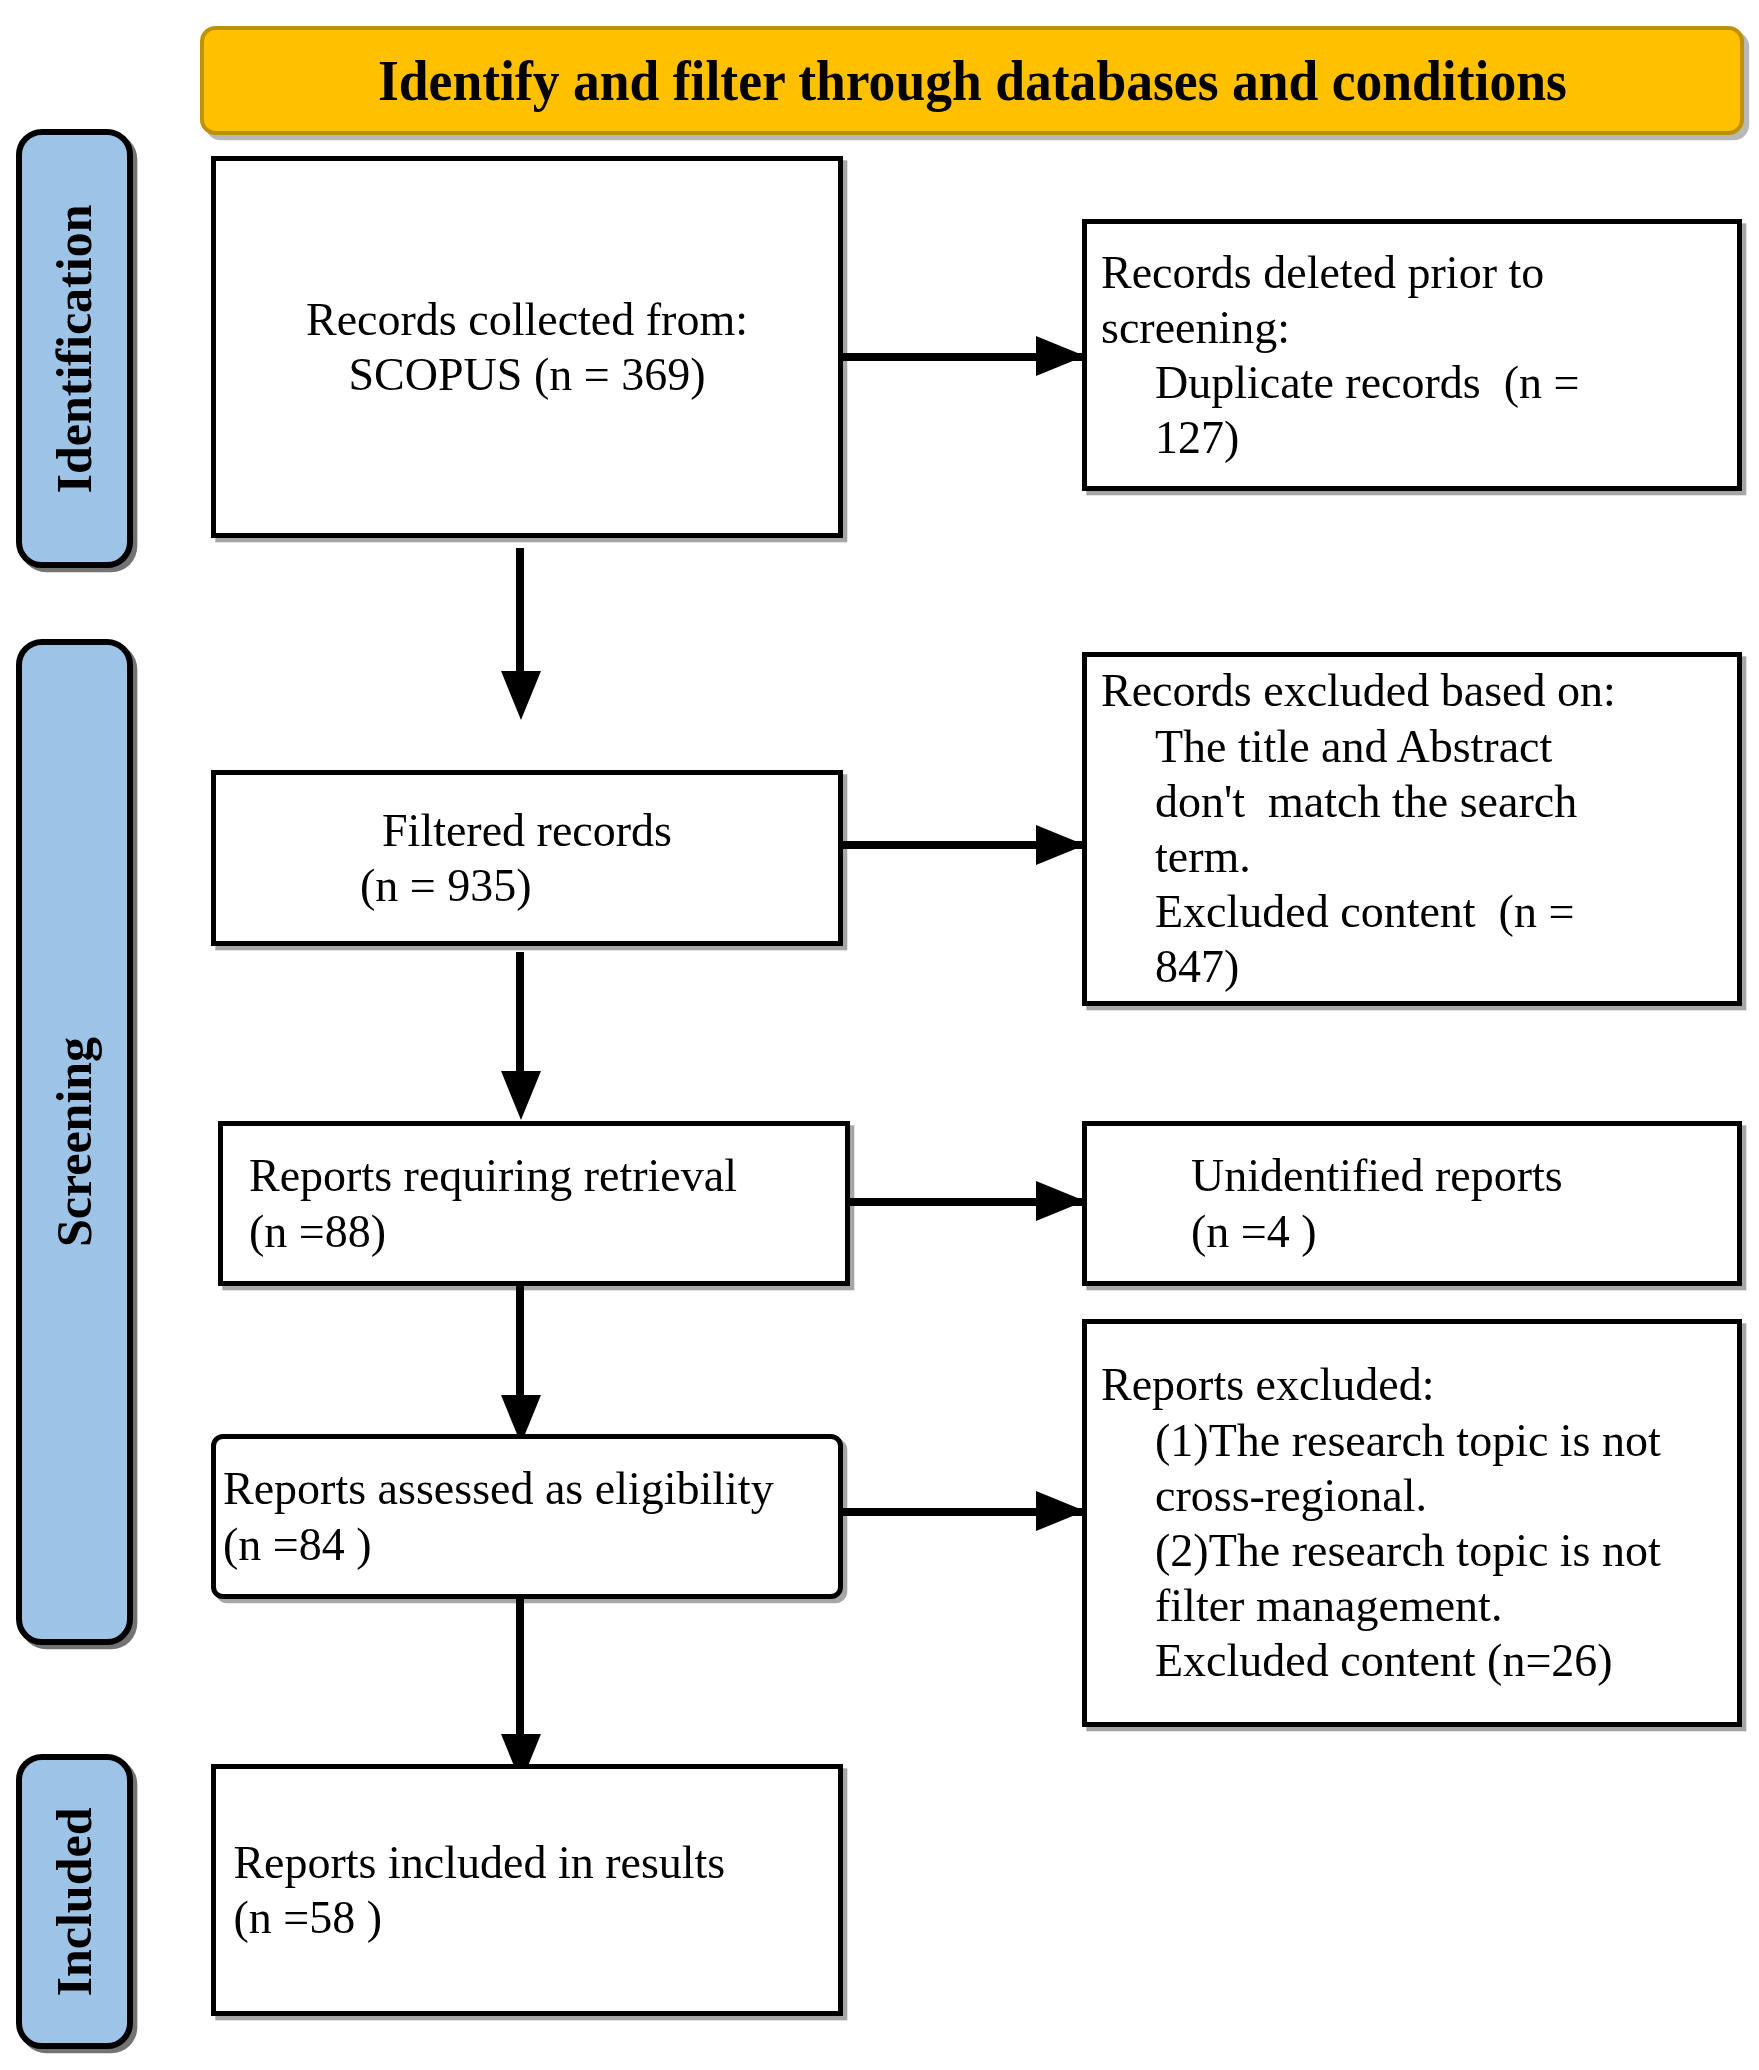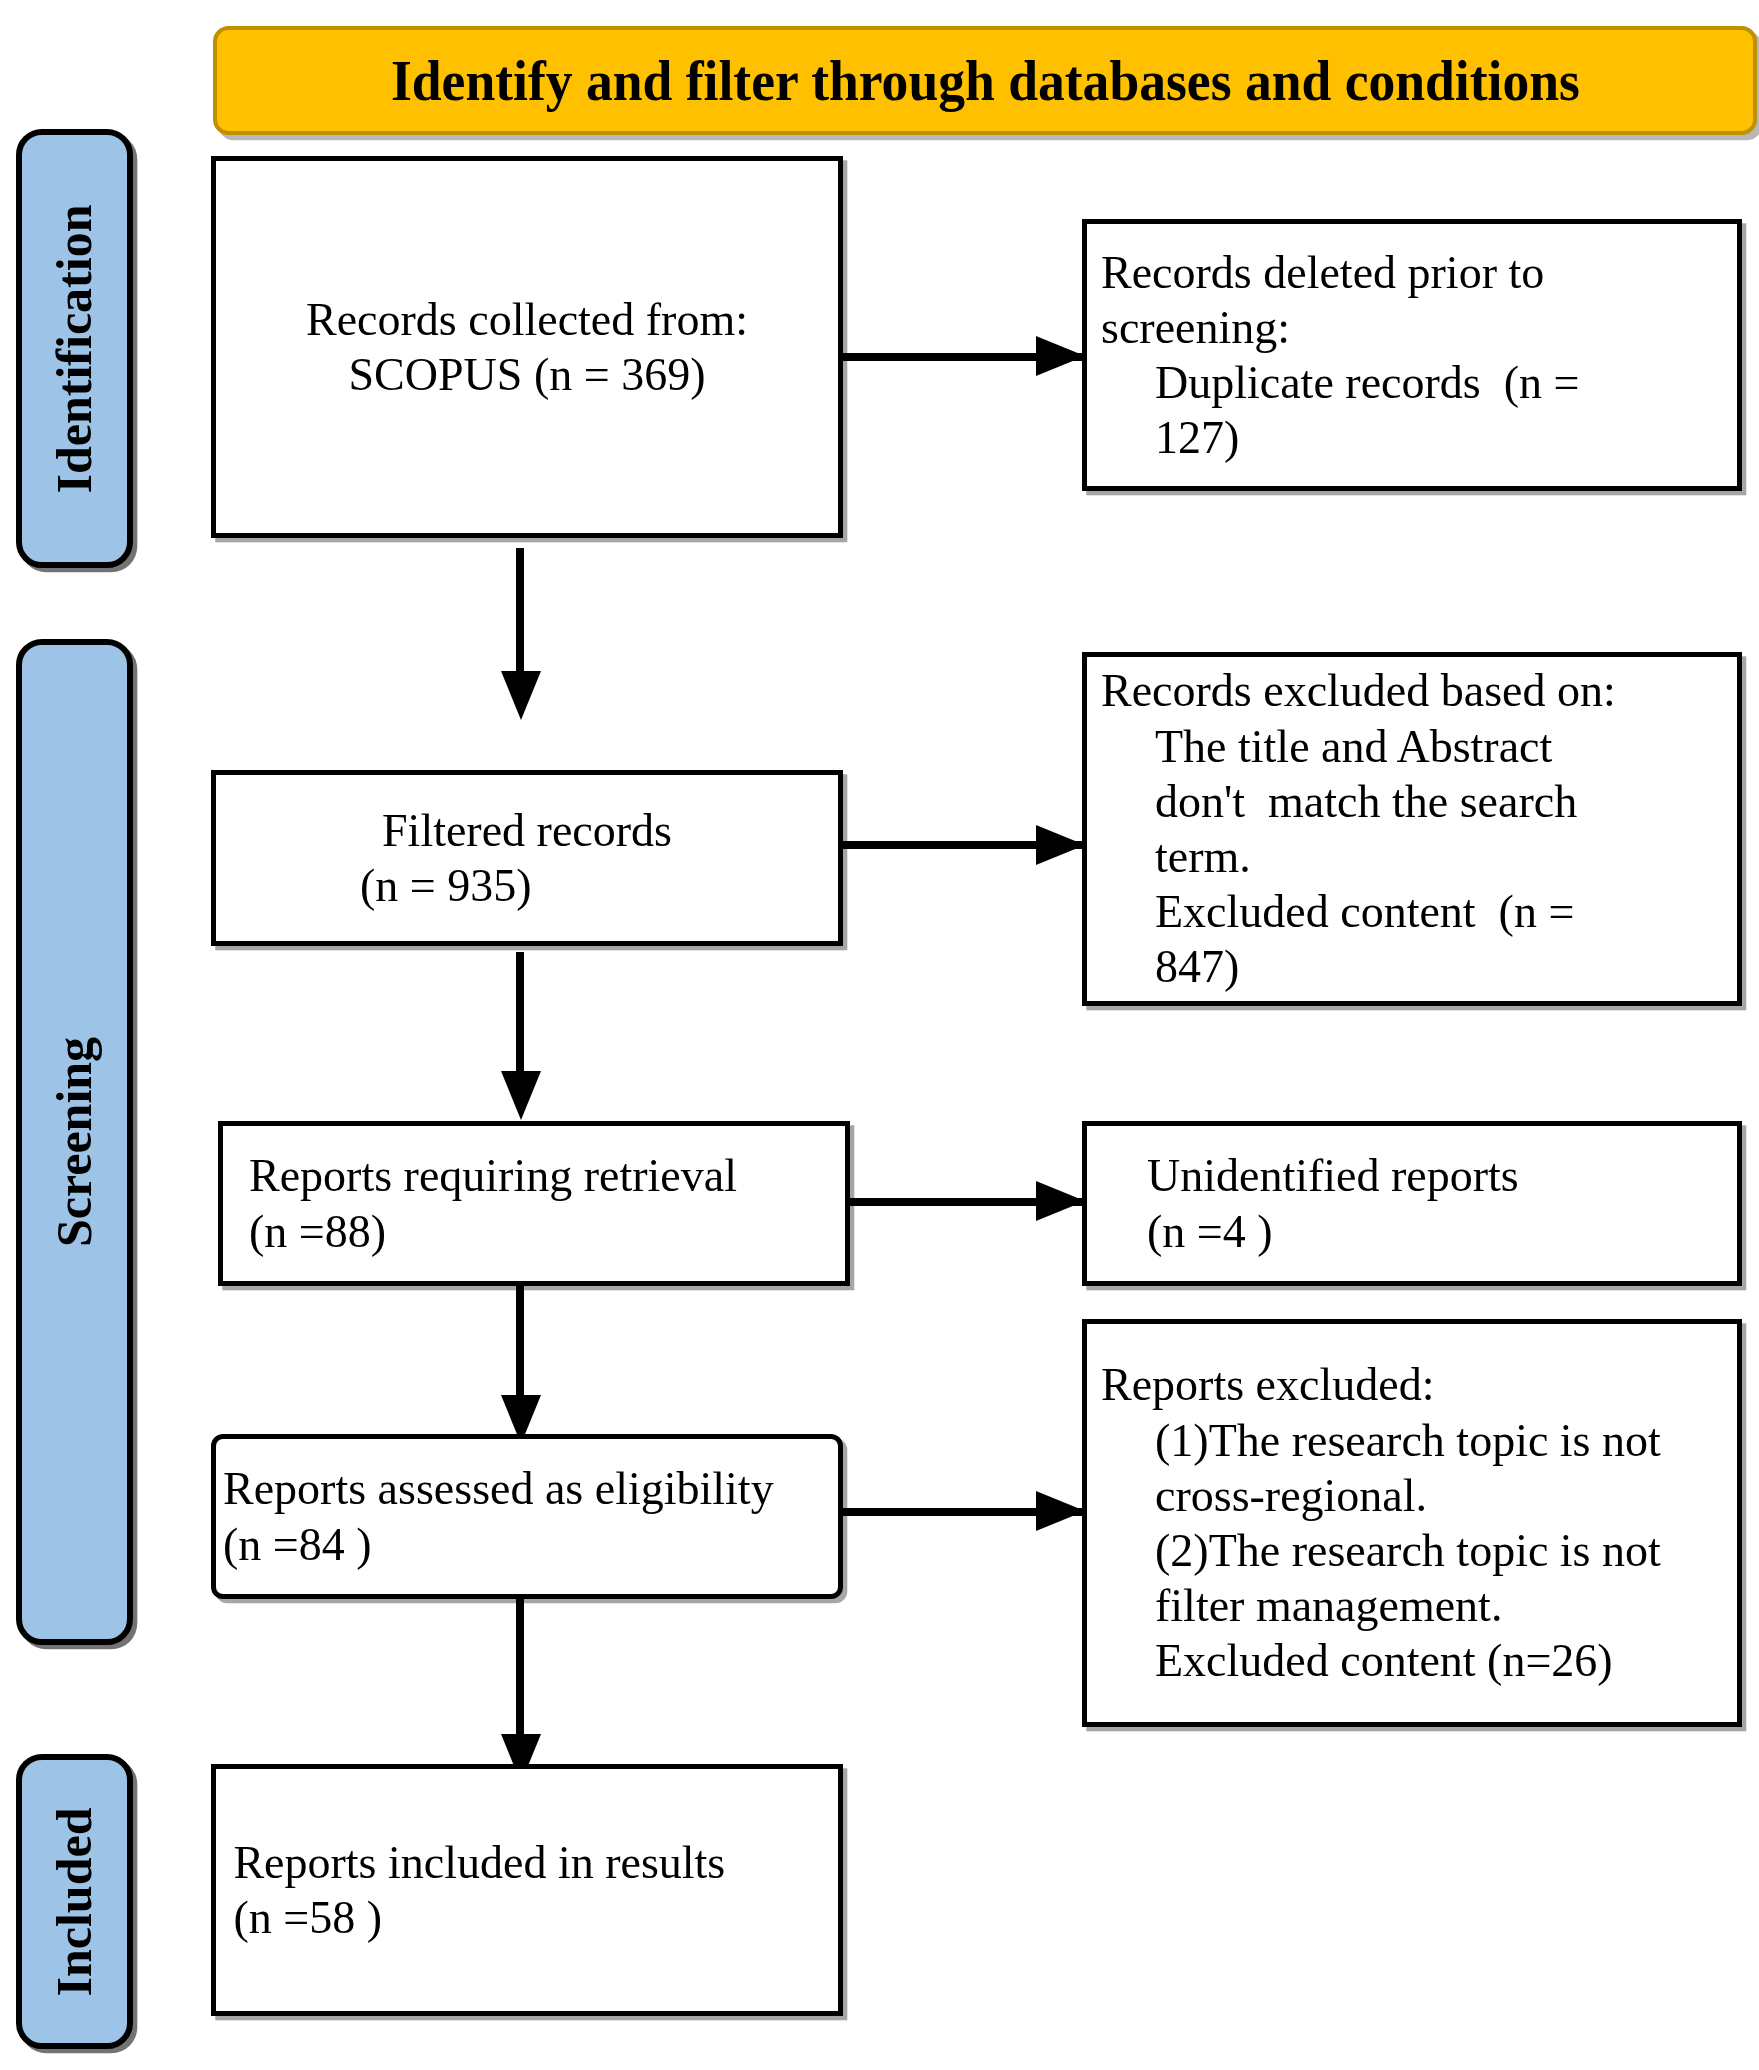--- a/index.html
+++ b/index.html
@@ -15,21 +15,21 @@
     position: relative;
     width: 1760px;
     height: 2070px;
     background: #ffffff;
     overflow: hidden;
   }
 
   
   .banner {
     position: absolute;
-    left: 213px;
+    left: 200px;
     top: 26px;
     width: 1544px;
     height: 109px;
     background: #FFC000;
     border: 4.3px solid #BF9000;
     border-radius: 15.6px;
     box-sizing: border-box;
     display: flex;
     align-items: center;
     justify-content: center;
@@ -197,21 +197,21 @@
   </div>
 
   <div class="node" style="left:218px; top:1121px; width:632px; height:165px;">
     <div class="lines" style="padding-left:26px;">
       <div class="line left">Reports requiring retrieval</div>
       <div class="line left">(n =88)</div>
     </div>
   </div>
 
   <div class="node" style="left:1082px; top:1121px; width:660px; height:165px;">
-    <div class="lines" style="padding-left:60px;">
+    <div class="lines" style="padding-left:104px;">
       <div class="line left">Unidentified reports</div>
       <div class="line left">(n =4 )</div>
     </div>
   </div>
 
   <div class="node" style="left:211px; top:1434px; width:632px; height:165px;border-radius:12px;">
     <div class="lines" style="padding-left:7px;">
       <div class="line left">Reports assessed as eligibility</div>
       <div class="line left">(n =84 )</div>
     </div>

